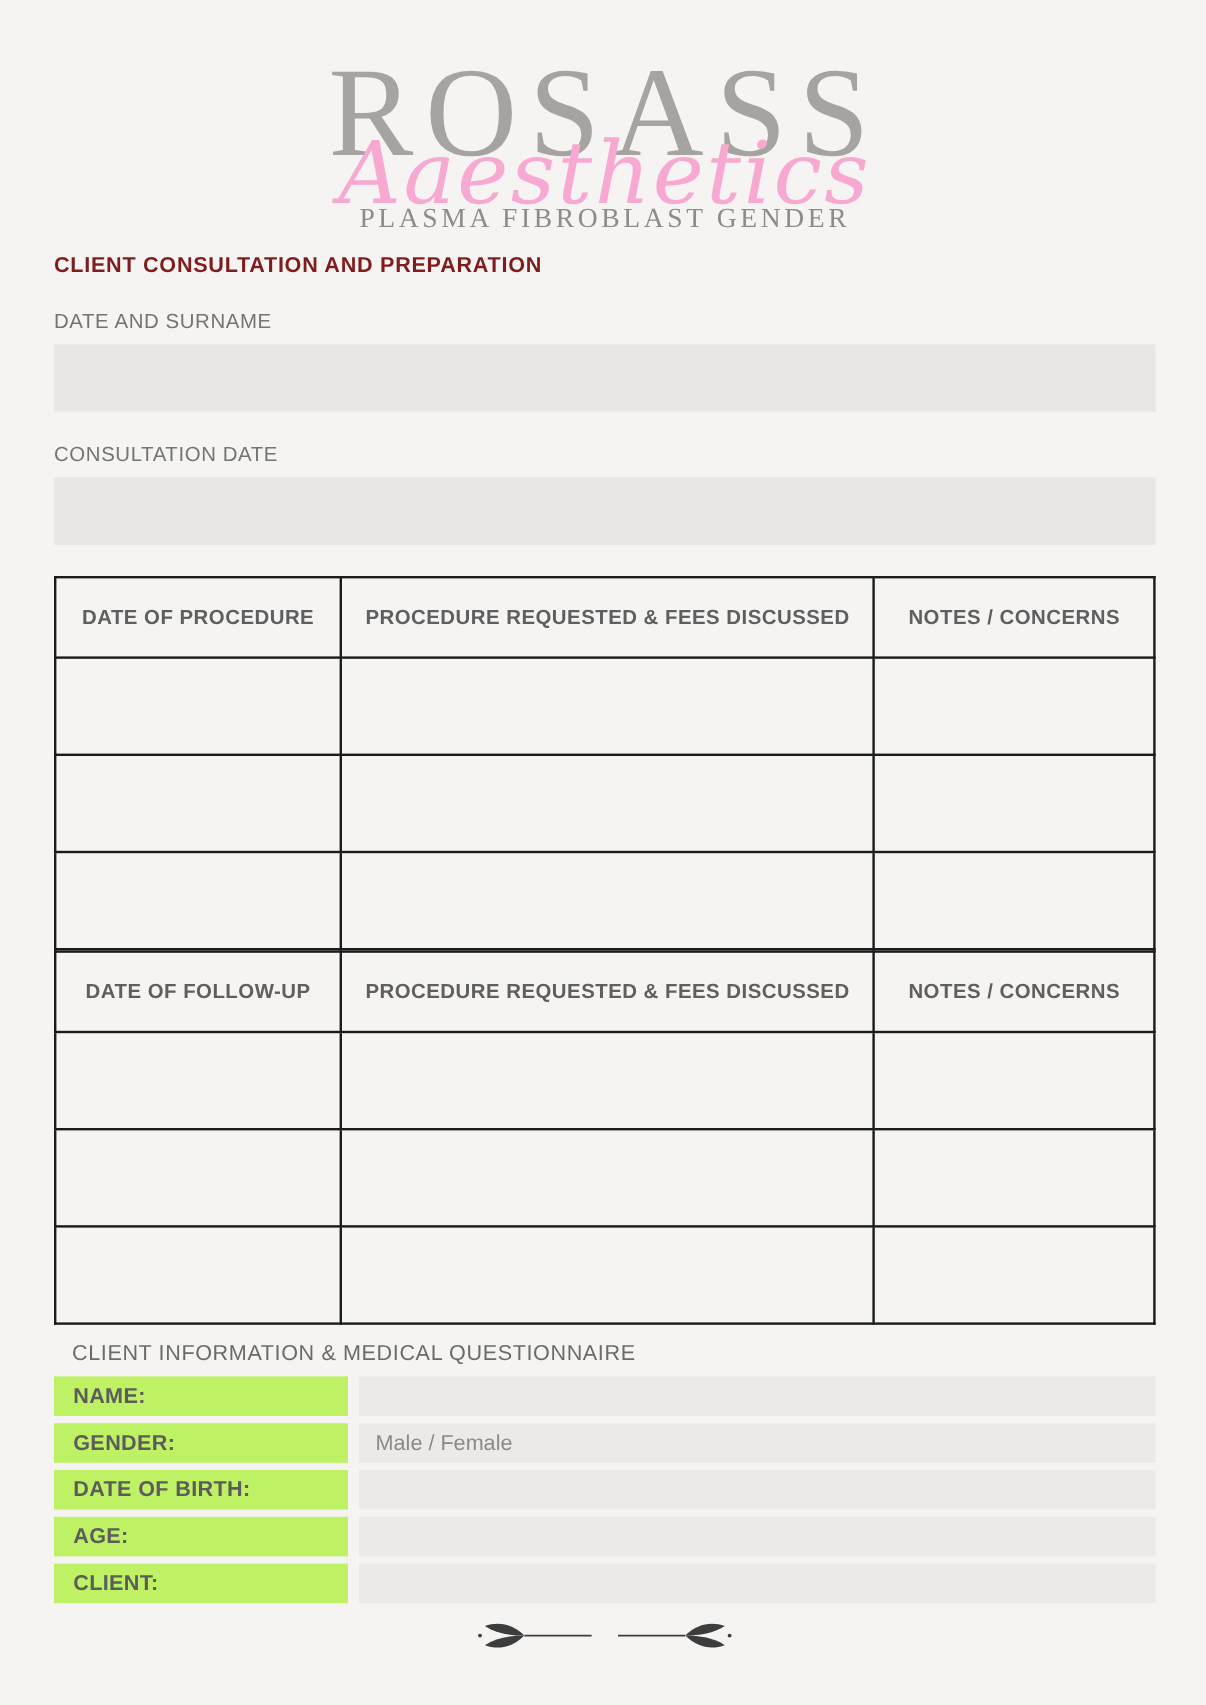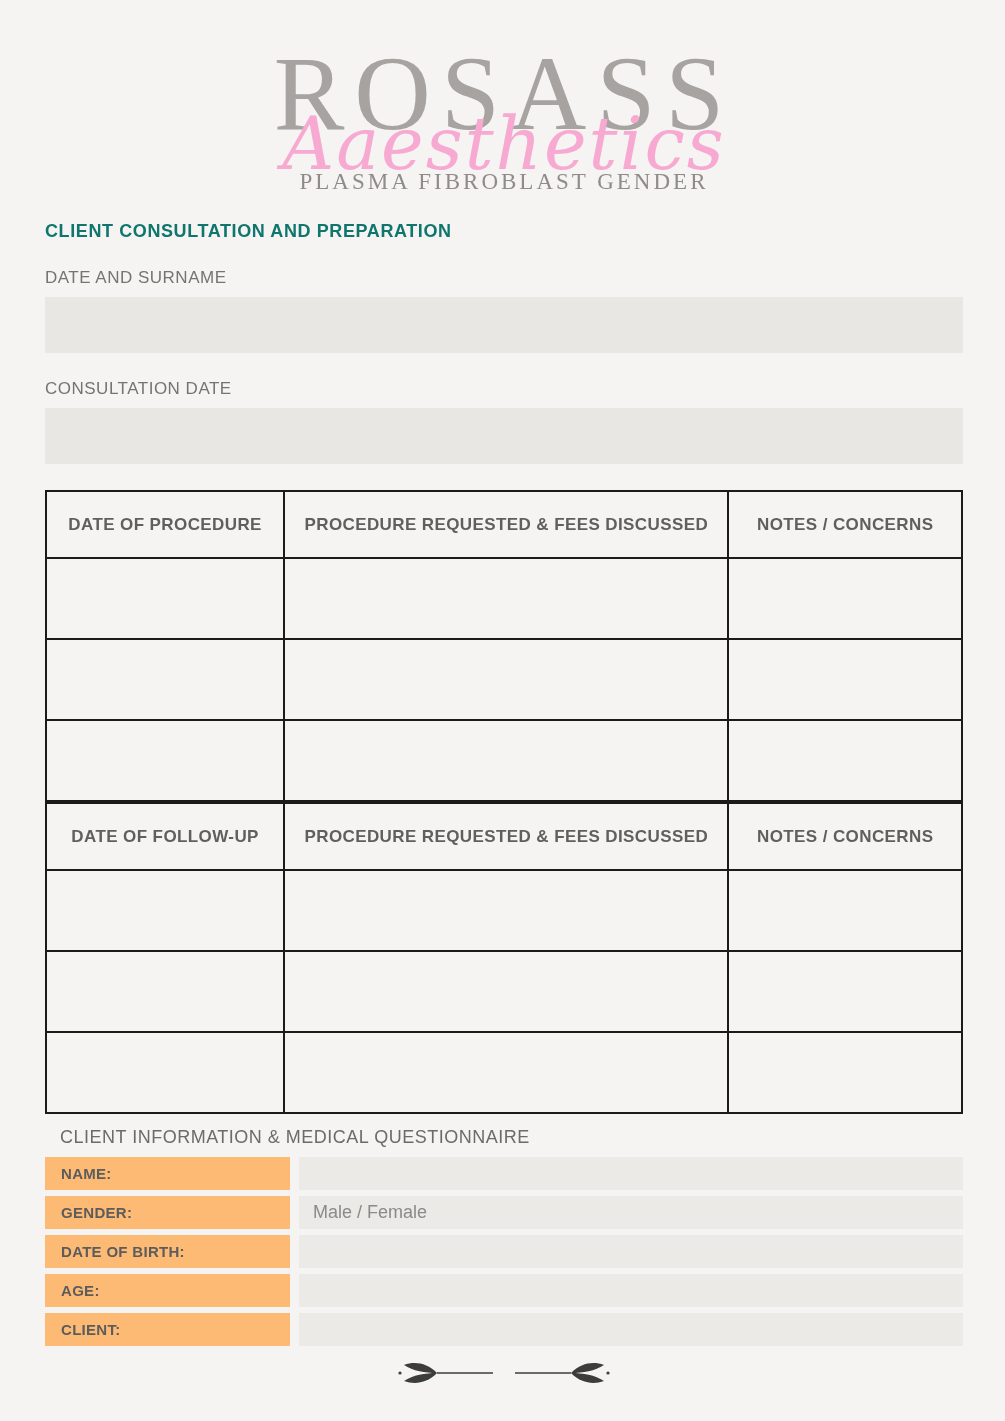--- a/index.html
+++ b/index.html
@@ -42,24 +42,24 @@
     font-size: 23px;
     color: #8e8b88;
     letter-spacing: 3px;
     margin-top: -20px;
     position: relative;
     z-index: 1;
   }
 
   
   .section-heading {
-    margin-top: 26px;
+    margin-top: 16px;
     font-size: 18px;
     font-weight: bold;
-    color: #0f766e;
+    color: #7f1d1d;
     letter-spacing: 0.6px;
   }
   .field-label {
     display: block;
     margin-top: 26px;
     font-size: 17px;
     color: #747474;
     letter-spacing: 0.5px;
   }
   .field-input {
@@ -100,26 +100,26 @@
     padding-left: 15px;
     font-size: 18px;
     font-weight: normal;
     color: #6b6b6b;
     letter-spacing: 0.5px;
   }
   .info-grid { margin-top: 9px; }
   .info-row { display: flex; gap: 9px; margin-bottom: 6px; }
   .info-label {
     width: 245px;
-    background: #fdba74;
+    background: #bef264;
     height: 33px;
     display: flex;
     align-items: center;
     padding-left: 16px;
-    font-size: 15px;
+    font-size: 18px;
     font-weight: bold;
     color: #5c5c5c;
     letter-spacing: 0.3px;
   }
   .info-value {
     flex: 1;
     background: #eceae7;
     height: 33px;
     display: flex;
     align-items: center;

